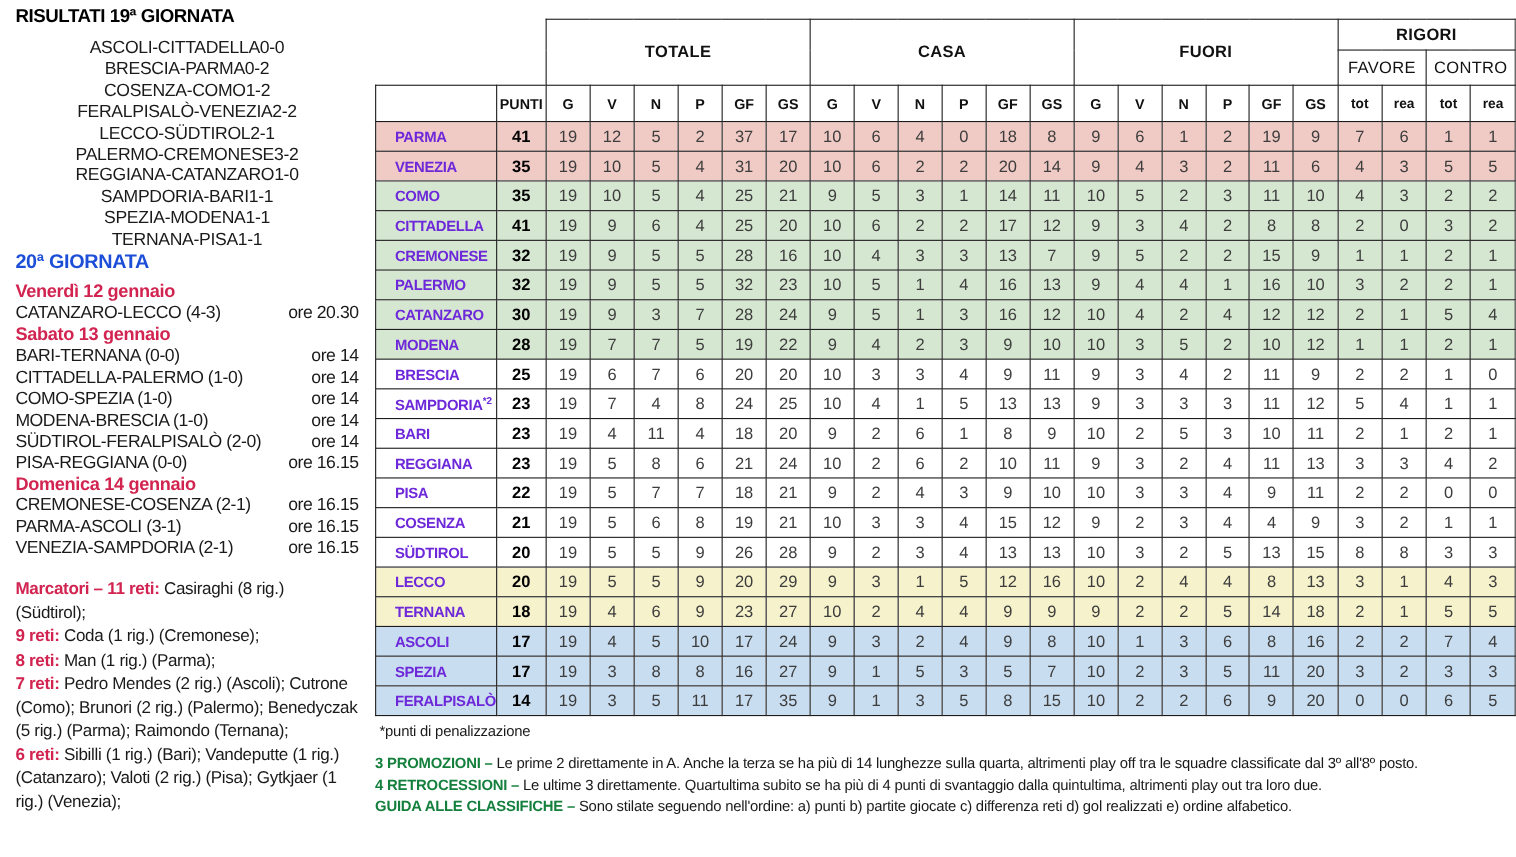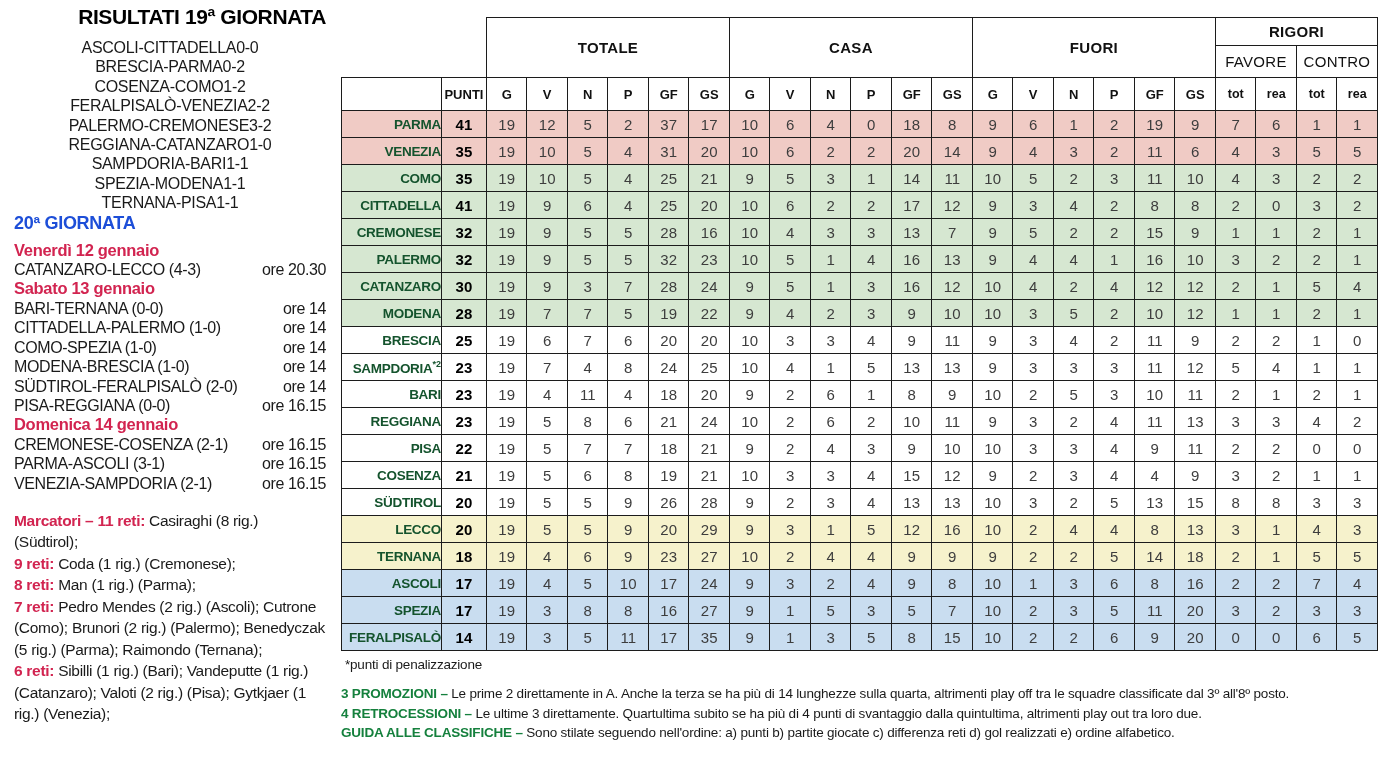--- a/index.html
+++ b/index.html
@@ -2,21 +2,21 @@
 <html><head>
 <meta charset="utf-8">
 <style>
   * { margin:0; padding:0; box-sizing:border-box; }
   html,body { width:1378px; height:779px; background:#ffffff; overflow:hidden;
     font-family:"Liberation Sans", sans-serif; color:#111; }
   body { position:relative; }
 
   
   #left-panel { position:absolute; left:14px; top:5px; width:312px; }
-  .results-title { font-size:21px; font-weight:bold; letter-spacing:-0.4px; color:#000; margin-bottom:9px;text-align:right; }
+  .results-title { font-size:17px; font-weight:bold; letter-spacing:-0.4px; color:#000; margin-bottom:9px; }
   .result-line { display:flex; justify-content:center; font-size:16px; line-height:19.4px;
     letter-spacing:-0.3px; color:#1a1a1a; }
   .result-score { color:#1a1a1a; }
   .round-title { font-size:18px; font-weight:bold; color:#1d4ed8; letter-spacing:-0.3px; margin-bottom:7px; }
   .day-heading { font-size:16.5px; font-weight:bold; color:#d22450; letter-spacing:-0.3px; line-height:19.4px; }
   .fixture-line { display:flex; justify-content:space-between; font-size:16px; line-height:19.4px;
     letter-spacing:-0.4px; color:#1a1a1a; }
   .fixture-time { white-space:nowrap; padding-left:4px; }
   #scorers-block { margin-top:17px; font-size:15.5px; line-height:21.5px; letter-spacing:-0.3px; color:#1a1a1a; }
   .marcatori-label { color:#d22450; font-weight:bold; }
@@ -28,22 +28,22 @@
   col.c-team { width:96px; } col.c-punti { width:45px; }
   col.c-stat { width:40.5px; } col.c-rig { width:40.5px; }
   th, td { border:1px solid #1c1c1c; text-align:center; overflow:hidden; white-space:nowrap; }
   th.blank { border:none; background:#fff; }
   tr.h-group th { height:28px; font-size:15px; font-weight:bold; letter-spacing:0.3px; }
   th.group-tall { height:60px; }
   tr.h-sub th { height:32px; font-size:15px; font-weight:normal; letter-spacing:0.3px; }
   tr.h-cols th { height:33px; font-size:13px; font-weight:bold; }
   tr.h-cols th.th-rig { font-size:12.5px; }
   tbody tr { height:27px; }
-  td.team-cell { text-align:right; padding-left:7px; font-weight:bold; font-size:13.5px;
-    letter-spacing:-0.3px; color:#14532d; }
+  td.team-cell { text-align:left; padding-left:17px; font-weight:bold; font-size:13.5px;
+    letter-spacing:-0.3px; color:#6d28d9; }
   td.team-cell sup { font-size:9px; vertical-align:super; letter-spacing:0; }
   td.punti-cell { font-weight:bold; font-size:15px; color:#000; }
   td.num-cell { font-size:15px; color:#3d3d3d; }
   tr.zone-promotion td { background:#f0cbc5; }
   tr.zone-playoff td { background:#d6e7d1; }
   tr.zone-none td { background:#ffffff; }
   tr.zone-playout td { background:#f6f2cc; }
   tr.zone-relegation td { background:#c9ddf0; }
 
   #penalty-footnote { position:absolute; left:345px; top:657px; font-size:13.5px; letter-spacing:-0.2px; color:#1a1a1a; }
@@ -66,20 +66,24 @@
         <span>BRESCIA-PARMA</span>
         <span class="result-score">0-2</span>
       </div>
       <div class="result-line">
         <span>COSENZA-COMO</span>
         <span class="result-score">1-2</span>
       </div>
       <div class="result-line">
         <span>FERALPISALÒ-VENEZIA</span>
         <span class="result-score">2-2</span>
+      </div>
+      <div class="result-line">
+        <span>LECCO-SÜDTIROL</span>
+        <span class="result-score">2-1</span>
       </div>
       <div class="result-line">
         <span>PALERMO-CREMONESE</span>
         <span class="result-score">3-2</span>
       </div>
       <div class="result-line">
         <span>REGGIANA-CATANZARO</span>
         <span class="result-score">1-0</span>
       </div>
       <div class="result-line">

